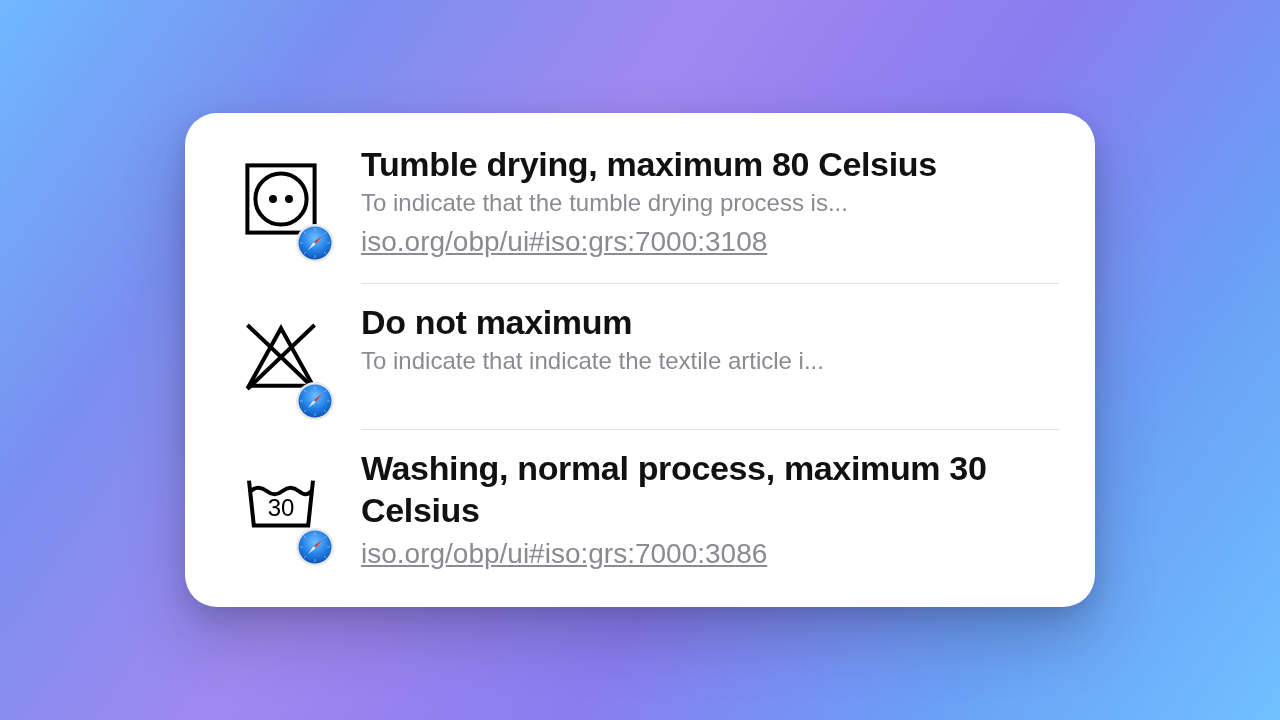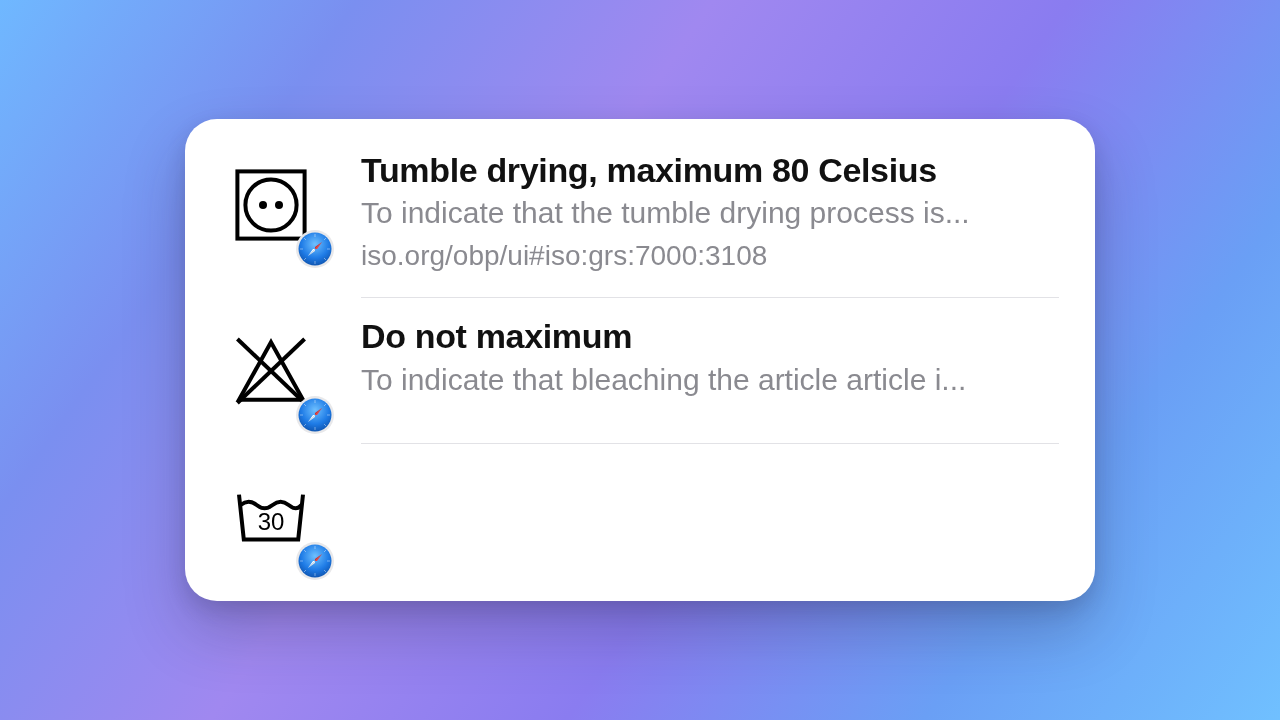--- a/index.html
+++ b/index.html
@@ -36,21 +36,21 @@
   height: 1px;
   background: #e2e2e6;
 }
 .thumb {
   position: relative;
   width: 100px;
   height: 100px;
   flex: 0 0 100px;
   display: flex;
   align-items: center;
-  justify-content: center;
+  justify-content: flex-end;
   margin-top: 6px;
   text-decoration: underline;
 }
 .thumb svg.symbol { width: 80px; height: 80px; }
 .safari-badge {
   position: absolute;
   right: -14px;
   bottom: -14px;
   width: 40px;
   height: 40px;
@@ -63,31 +63,32 @@
   gap: 2px;
 }
 .title {
   font-size: 34px;
   font-weight: 700;
   color: #111;
   line-height: 1.25;
   letter-spacing: -0.01em;
 }
 .desc {
-  font-size: 30px;
+  font-size: 24px;
   color: #8a8a90;
   line-height: 1.35;
   white-space: nowrap;
   overflow: hidden;
   text-overflow: ellipsis;
 }
 .url {
   font-size: 28px;
   color: #8a8a90;
   line-height: 1.4;
+  text-decoration: underline;
 }
 </style>
 </head>
 <body>
 
 <div class="panel">
 
   <div class="row">
     <div class="thumb">
       <svg class="symbol" viewBox="0 0 100 100">
@@ -150,21 +151,21 @@
             <line x1="11" y1="29" x2="9" y2="31"></line>
         </g>
         <polygon points="27,13 22,20 20,20" fill="#ff3b30"></polygon>
         <polygon points="13,27 18,20 20,20" fill="#fff"></polygon>
         <polygon points="27,13 20,18 20,20" fill="#d62e24"></polygon>
         <polygon points="13,27 20,22 20,20" fill="#e6e6e6"></polygon>
       </svg>
     </div>
     <div class="meta">
       <div class="title">Do not maximum</div>
-      <div class="desc">To indicate that bleaching the article article i...</div>
+      <div class="desc">To indicate that indicate the textile article i...</div>
     </div>
   </div>
 
   <div class="row">
     <div class="thumb">
       <svg class="symbol" viewBox="0 0 100 100">
         <path d="M10 22 L16 78 L84 78 L90 22" fill="none" stroke="#000" stroke-width="5" stroke-linecap="butt"></path>
         <path d="M12 35 Q22 27 32 35 T52 35 T72 35 T88 35" fill="none" stroke="#000" stroke-width="5"></path>
         <text x="50" y="66" text-anchor="middle" font-family="Arial, sans-serif" font-size="30" font-weight="400" fill="#000">30</text>
       </svg>
@@ -180,15 +181,19 @@
             <line x1="29" y1="29" x2="31" y2="31"></line>
           <line x1="31" y1="9" x2="29" y2="11"></line>
             <line x1="11" y1="29" x2="9" y2="31"></line>
         </g>
         <polygon points="27,13 22,20 20,20" fill="#ff3b30"></polygon>
         <polygon points="13,27 18,20 20,20" fill="#fff"></polygon>
         <polygon points="27,13 20,18 20,20" fill="#d62e24"></polygon>
         <polygon points="13,27 20,22 20,20" fill="#e6e6e6"></polygon>
       </svg>
     </div>
+    <div class="meta">
+      <div class="title">Washing, normal process, maximum 30 Celsius</div>
+      <div class="url">iso.org/obp/ui#iso:grs:7000:3086</div>
+    </div>
   </div>
 
 </div>
 
 </body></html>

